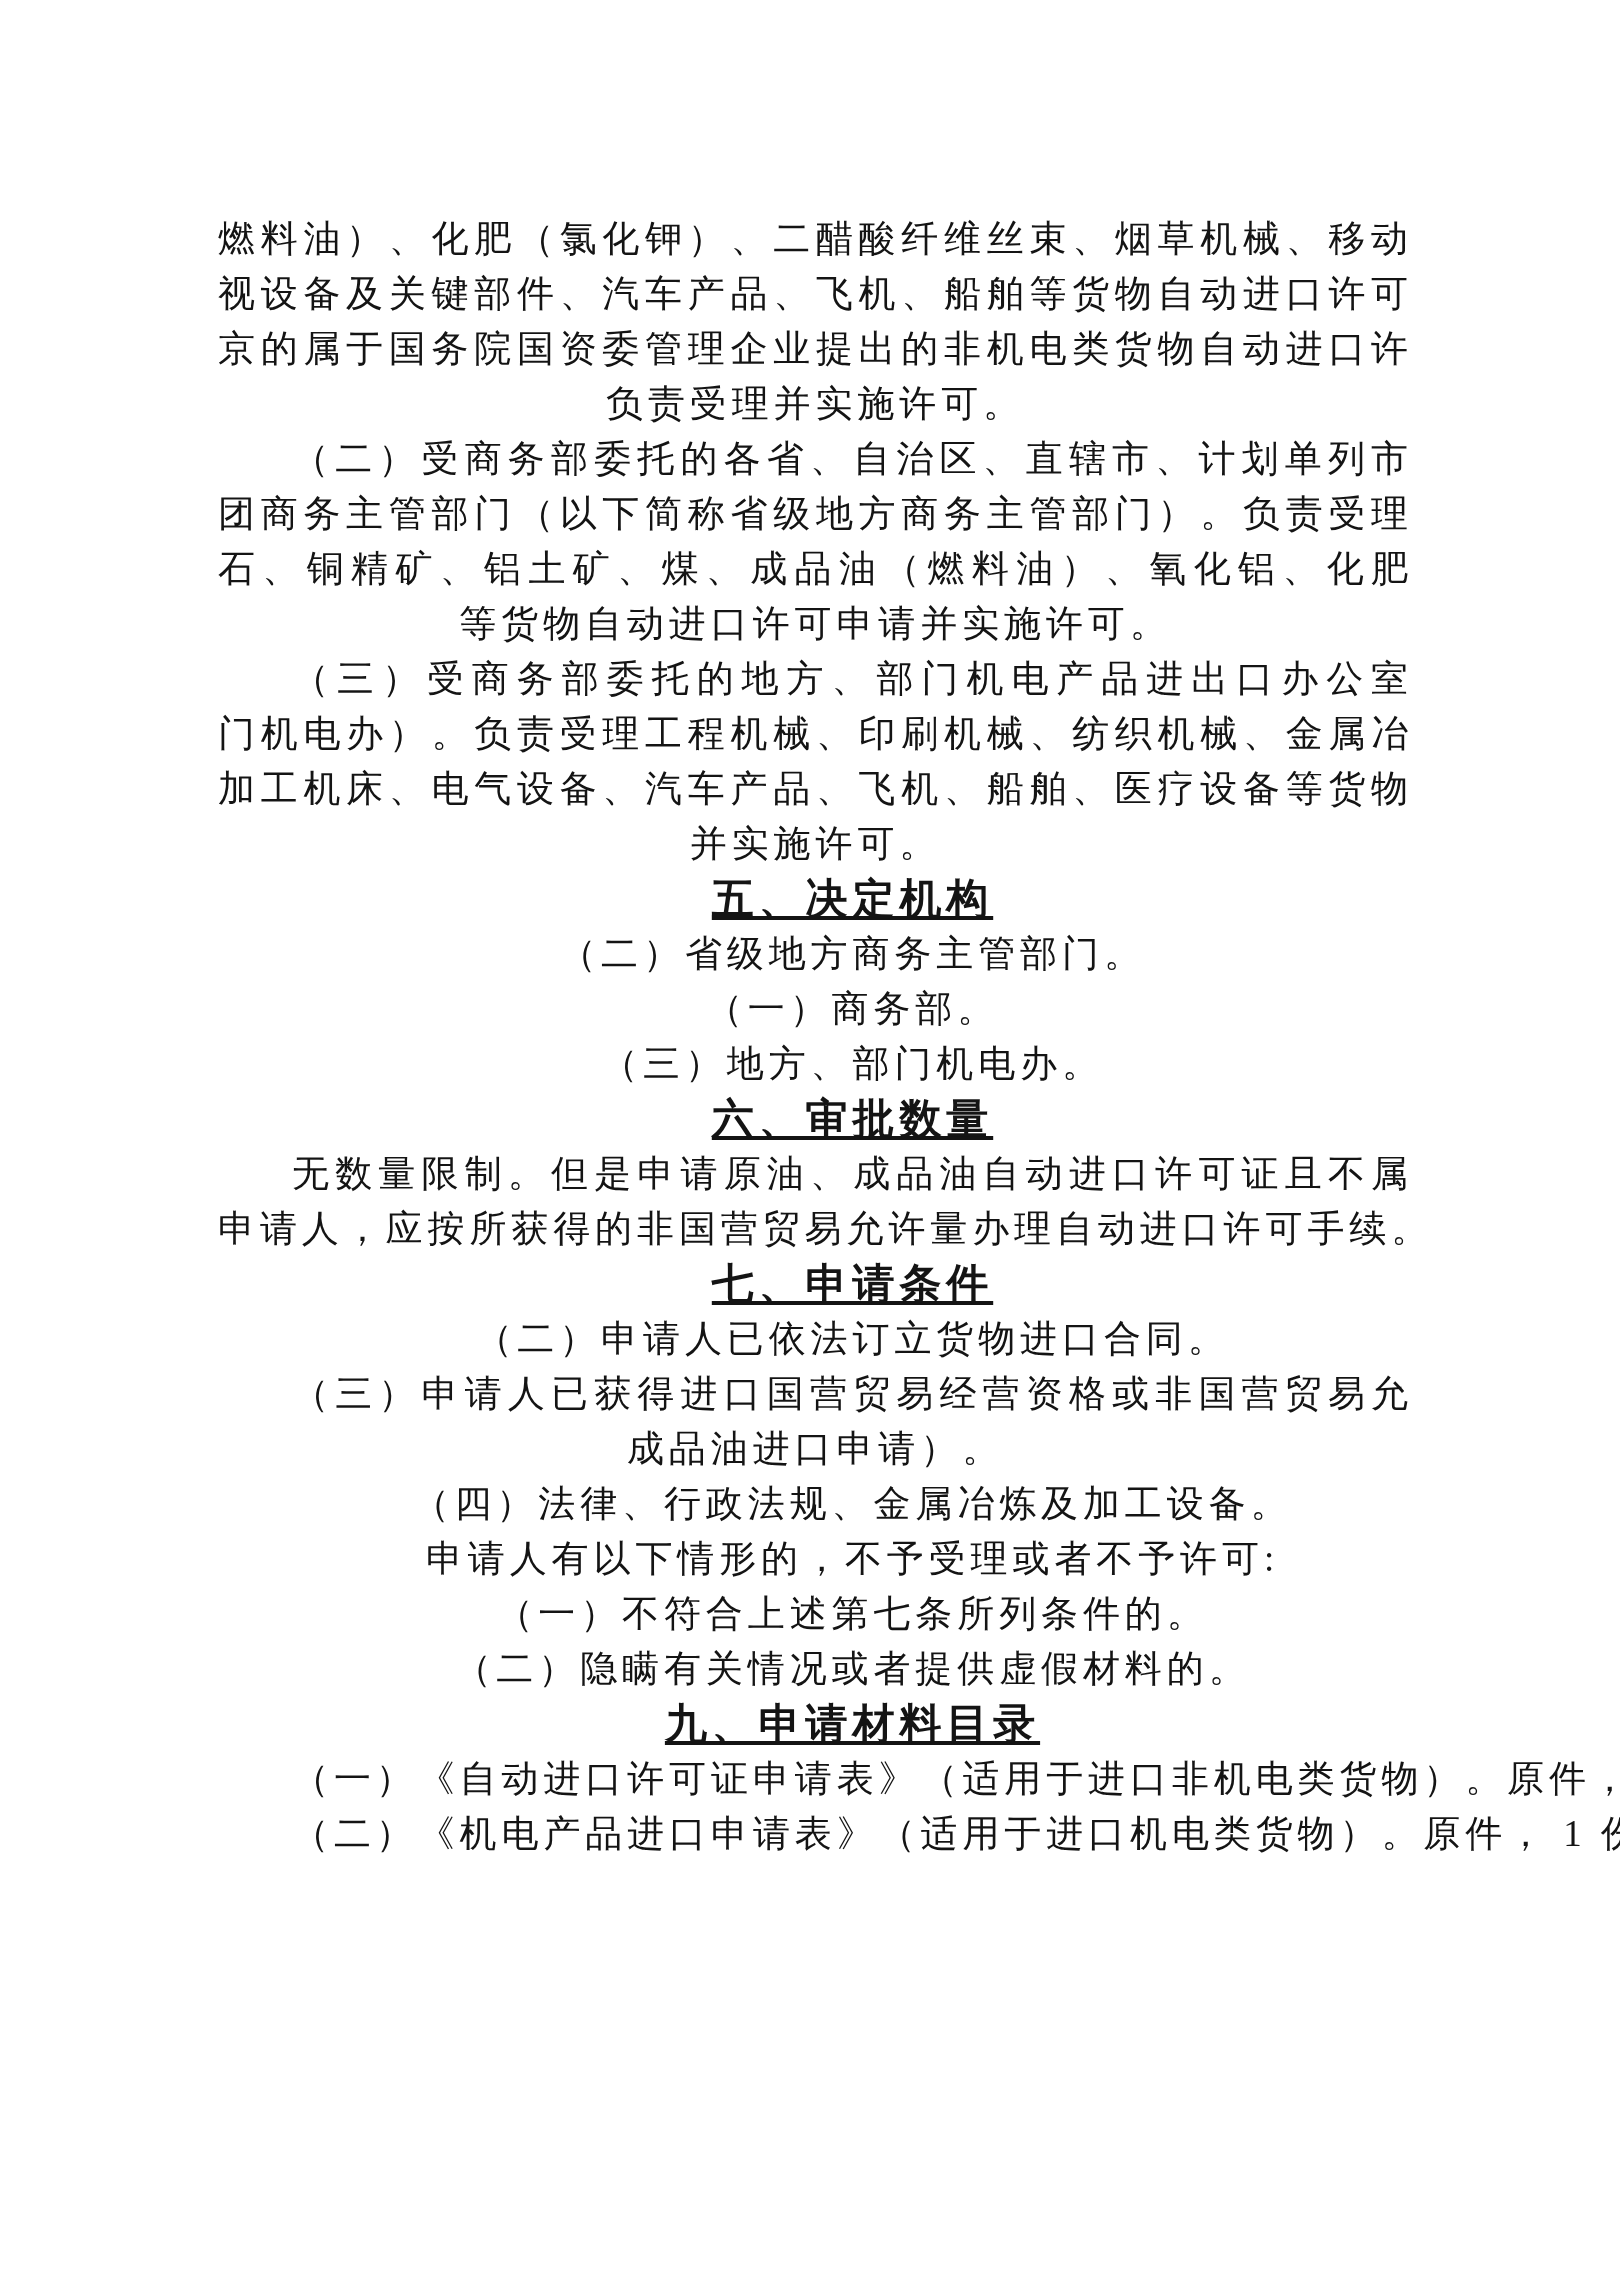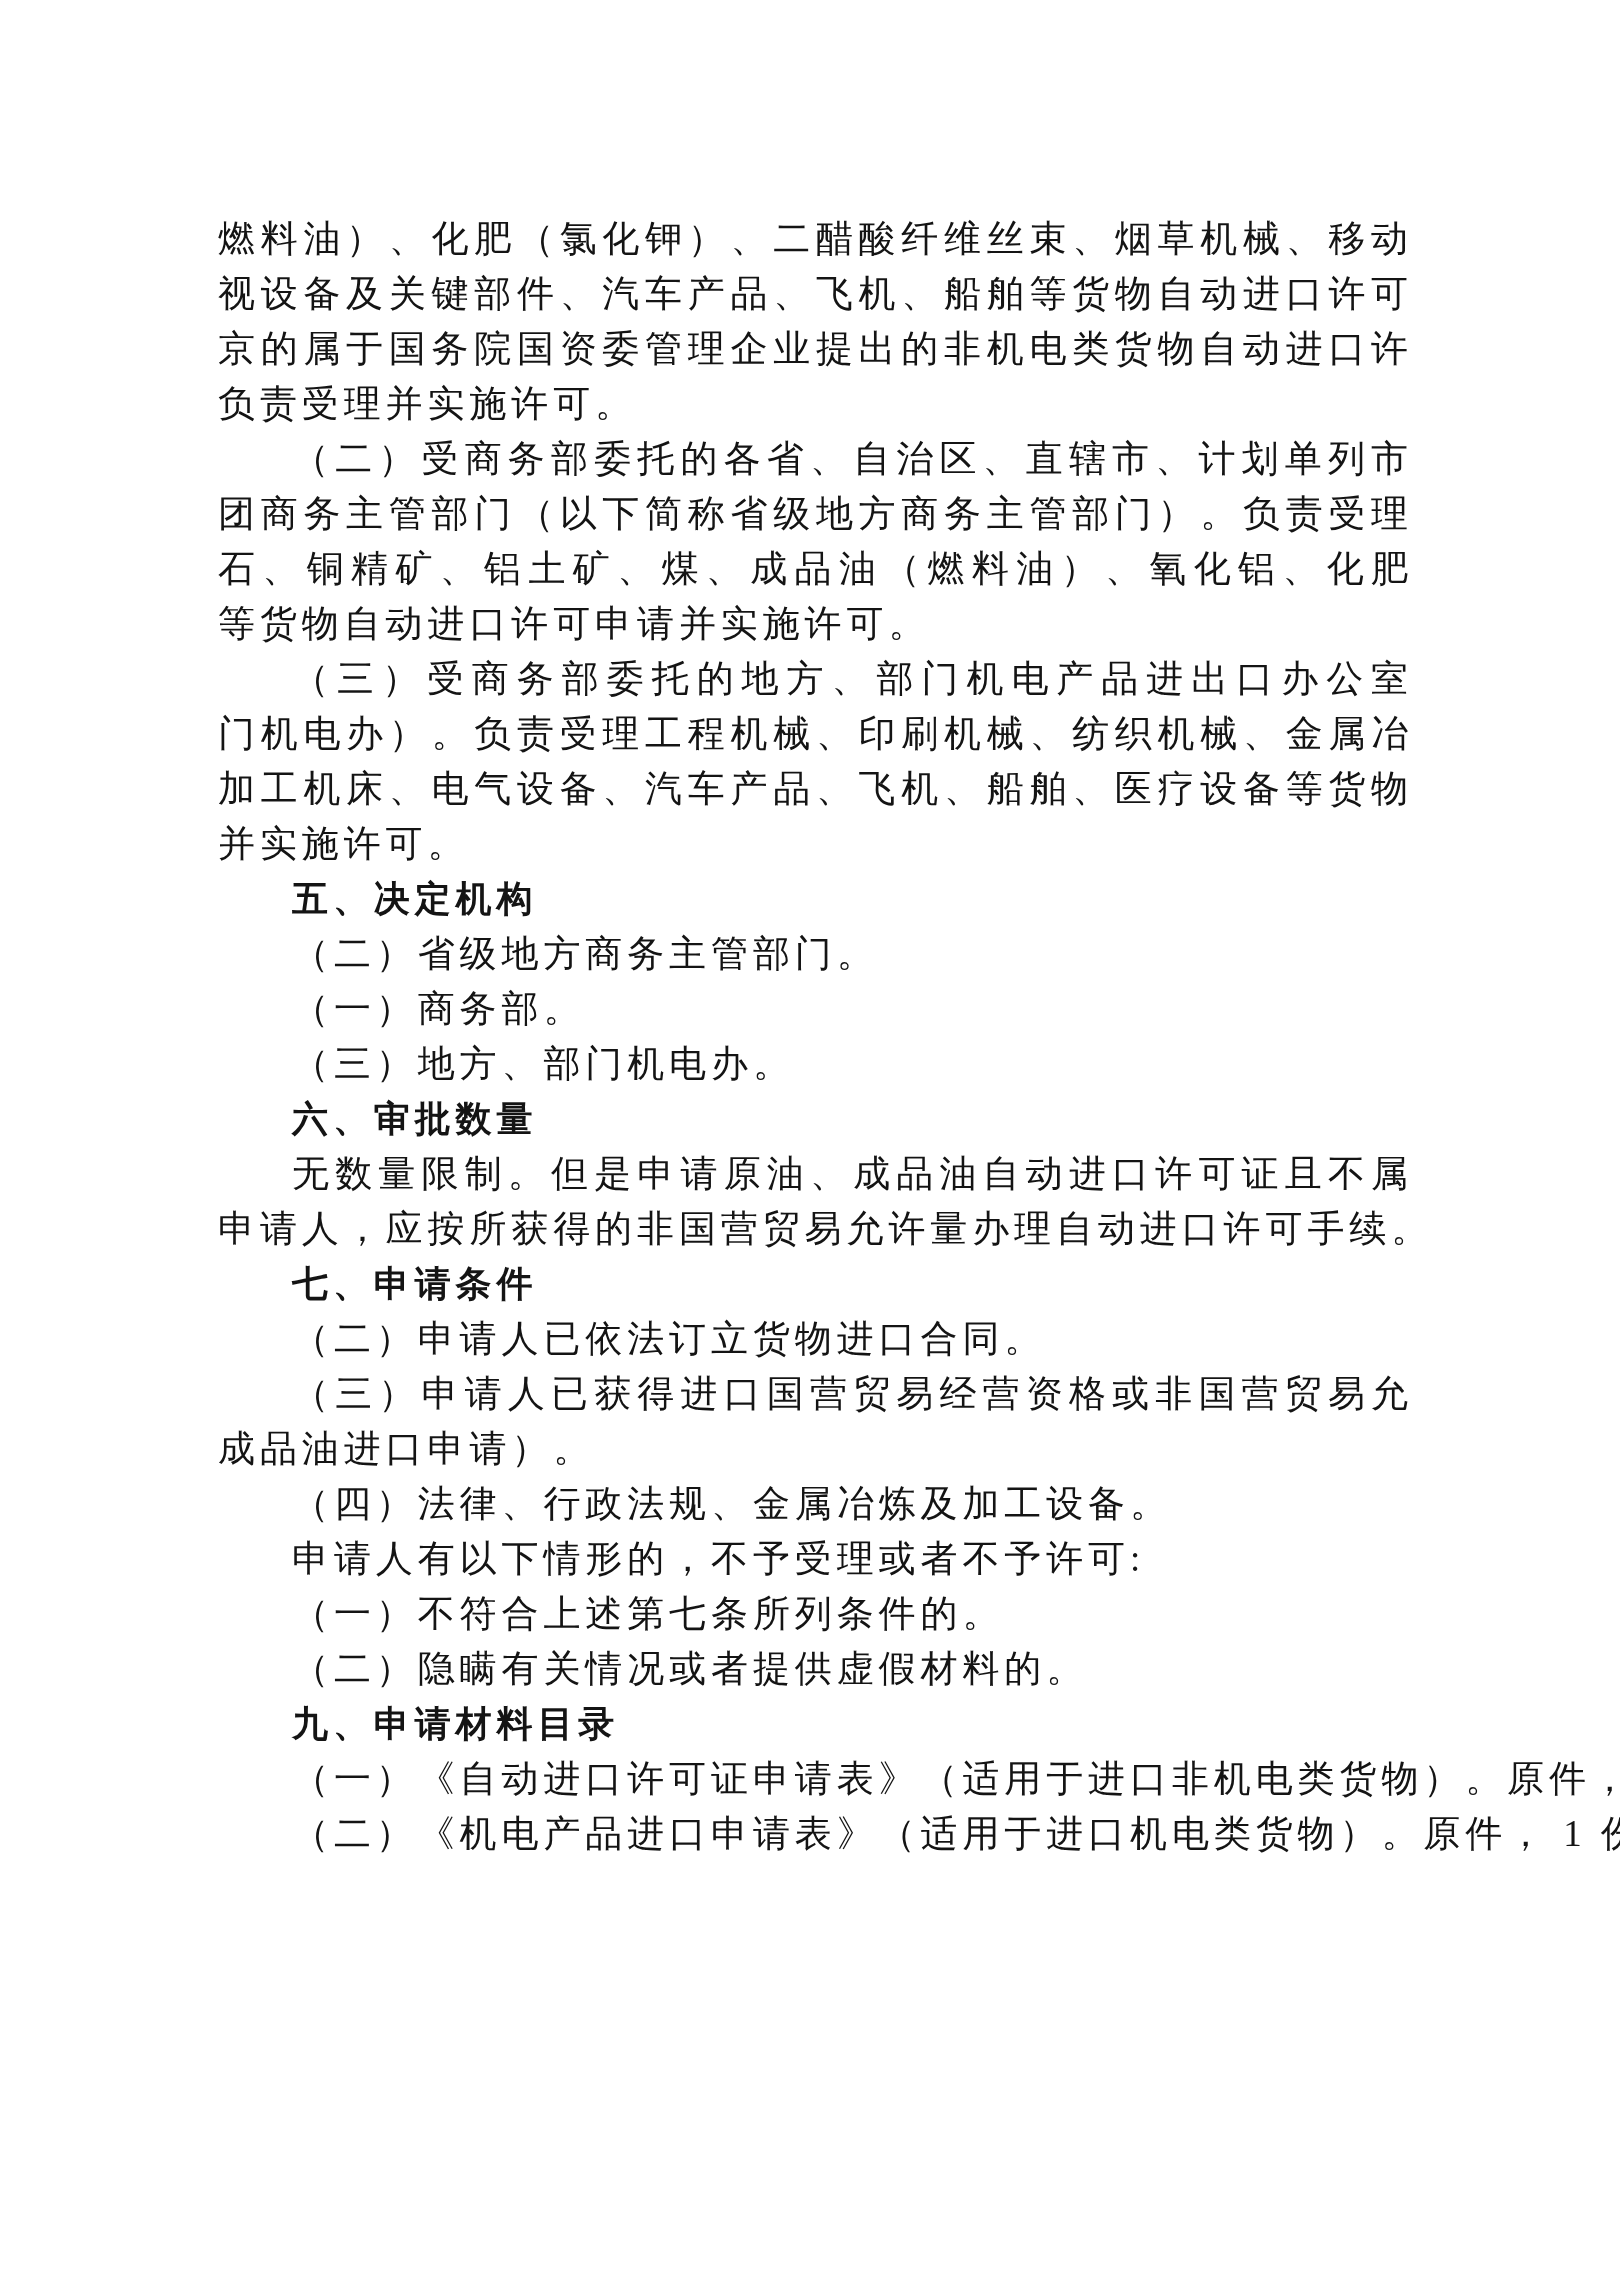--- a/index.html
+++ b/index.html
@@ -27,35 +27,36 @@
     left: 218px;
     top: 211px;
     width: 1195px;
   }
   .line {
     font-size: 37px;
     line-height: 55px;
     height: 55px;
     letter-spacing: 4.9px;
     white-space: nowrap;
-    text-align: left;
+    text-align: center;
   }
   .line.indent {
     text-indent: 74px;
   }
   .line.fill {
     white-space: normal;
     text-align: justify;
     text-align-last: justify;
     overflow: hidden;
   }
   .line.heading {
     font-family: "Liberation Sans", sans-serif;
     font-weight: bold;
-    font-size: 36px;
+    font-size: 42px;
+    text-decoration: underline;
   }
 </style>
 </head>
 <body style="background: rgb(255, 255, 255); color: rgb(20, 20, 20);">
 
 <div class="page">
   <div class="doc-body">
       <div class="line fill">燃料油）、化肥（氯化钾）、二醋酸纤维丝束、烟草机械、移动通信产品、卫星广播电</div>
       <div class="line fill">视设备及关键部件、汽车产品、飞机、船舶等货物自动进口许可申请并实施许可。在</div>
       <div class="line fill">京的属于国务院国资委管理企业提出的非机电类货物自动进口许可申请亦由商务部</div>

